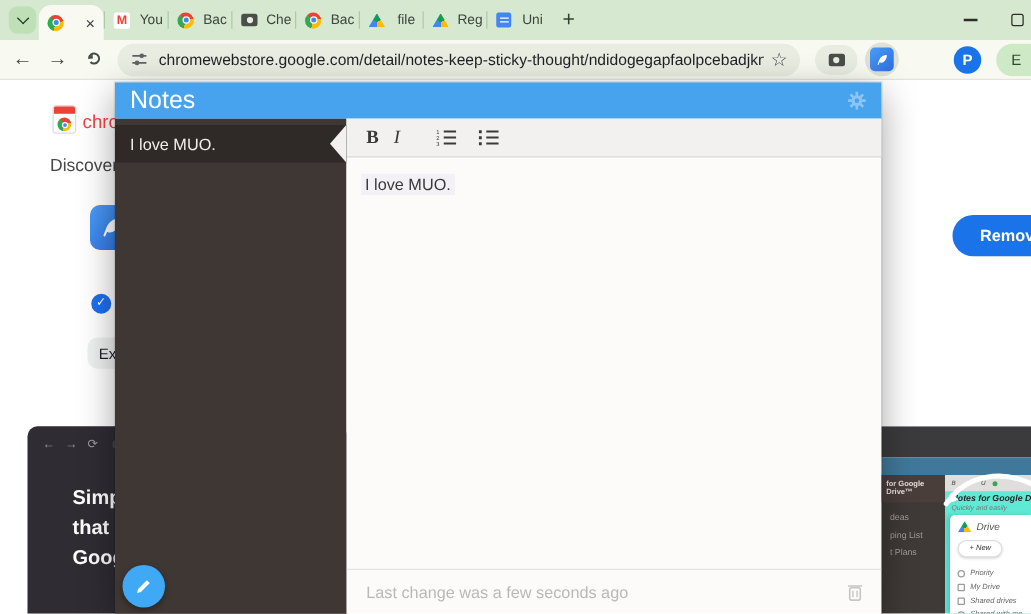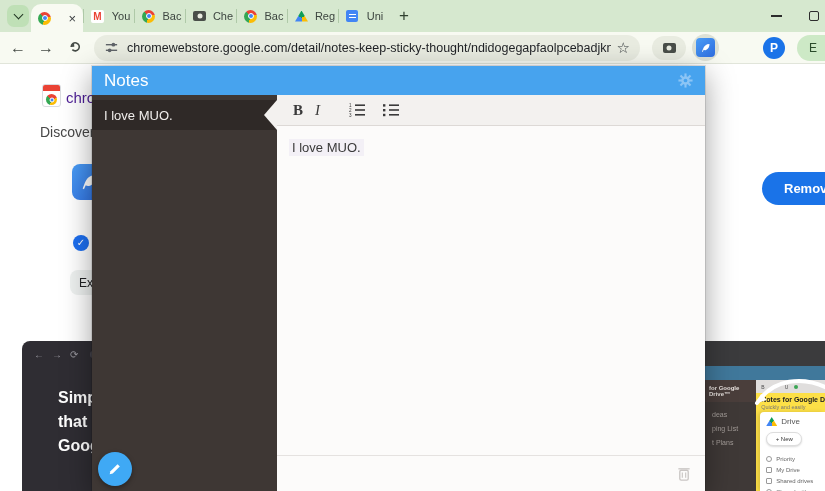--- a/index.html
+++ b/index.html
@@ -64,21 +64,21 @@
     font-weight:bold; display:flex; align-items:center; justify-content:center; margin-left:14px; flex:0 0 auto; }
   .edge-chip { margin-left:12px; height:26px; min-width:40px; border-radius:13px 0 0 13px; background:#cde9c6;
     color:#2a4b2a; font-size:12px; display:flex; align-items:center; padding-left:12px; flex:0 0 auto; }
 
   
   .main { position:relative; height:427px; background:#fff; }
   .ws-logo { position:absolute; left:42px; top:20px; width:19px; height:23px; background:#fff;
     border:1px solid #dadce0; border-radius:3px; overflow:hidden; }
   .ws-logo .flap { height:6px; background:#ea4335; }
   .ws-logo .ball { width:11px; height:11px; margin:3px auto 0; }
-  .ws-brand { position:absolute; left:66px; top:25px; font-size:15px; color:#4c1d95; }
+  .ws-brand { position:absolute; left:66px; top:25px; font-size:15px; color:#ef4444; }
   .ws-discover { position:absolute; left:40px; top:60px; font-size:14px; color:#474747; }
   .ws-appicon { position:absolute; left:72px; top:100px; width:36px; height:36px; border-radius:8px;
     background:linear-gradient(135deg,#4a9df6,#2f6de0); display:flex; align-items:center; justify-content:center; }
   .ws-badge { position:absolute; left:73px; top:171px; width:16px; height:16px; border-radius:50%;
     background:#1d6ff0; color:#fff; font-size:10px; line-height:16px; text-align:center; }
   .ws-chip { position:absolute; left:70px; top:206px; width:46px; height:25px; border-radius:8px;
     background:#eef1f0; font-size:12px; color:#202124; display:flex; align-items:center; padding-left:9px; }
   .remove-btn { position:absolute; left:762px; top:108px; height:33px; border-radius:17px; background:#1a73e8;
     color:#fff; font-size:13px; font-weight:bold; display:flex; align-items:center; padding:0 22px;
     white-space:nowrap; }
@@ -92,21 +92,21 @@
 
   
   .promo-right { position:absolute; left:705px; top:277px; width:120px; height:150px; overflow:hidden; }
   .pr-band1 { height:25px; background:#3b3b3d; }
   .pr-band2 { height:14px; background:#40789b; }
   .pr-body { display:flex; height:111px; }
   .pr-side { width:55px; background:#3f3937; }
   .pr-side-head { height:22px; background:#4a3e3b; color:#e8e2df; font-size:6px; font-weight:bold;
     display:flex; align-items:center; padding-left:4px; }
   .pr-item { color:#a39c98; font-size:7px; line-height:14px; padding-left:7px; white-space:nowrap; }
-  .pr-panel { flex:1; background:#fde047; position:relative; }
+  .pr-panel { flex:1; background:#5eead4; position:relative;font-style:italic; }
   .pr-mini-tb { height:13px; background:#e0dedd; color:#4a4a4a; font-size:5px; letter-spacing:4px;
     display:flex; align-items:center; padding-left:5px; }
   .pr-dot { width:4px; height:4px; border-radius:50%; background:#3aa655; margin-left:2px; }
   .pr-title { font-size:7px; font-weight:bold; color:#222; padding:3px 0 0 5px; white-space:nowrap; }
   .pr-sub { font-size:5.5px; color:#777; padding:1px 0 2px 5px; white-space:nowrap; }
   .pr-card { position:absolute; left:4px; right:0; top:32px; bottom:0; background:#fff;
     box-shadow:-2px 0 4px rgba(0,0,0,.15); border-radius:4px 0 0 0; padding:5px 0 0 6px; }
   .pr-drive-row { display:flex; align-items:center; gap:4px; }
   .pr-drive-name { font-size:8px; color:#555; }
   .pr-new { margin-top:6px; width:36px; height:14px; border:1px solid #ddd; border-radius:7px; background:#fff;
@@ -114,21 +114,21 @@
     justify-content:center; gap:2px; }
   .pr-menu { margin-top:7px; }
   .pr-menu-row { display:flex; align-items:center; gap:4px; height:11px; font-size:6px; color:#666; }
   .pr-mi { width:6px; height:6px; border:1px solid #9a9a9a; border-radius:1px; flex:0 0 auto; }
   .pr-arrow { position:absolute; left:46px; top:30px; pointer-events:none; }
 
   
   .popup { position:absolute; left:92px; top:2px; width:613px; height:425px; display:flex;
     flex-direction:column; box-shadow:0 0 0 1px rgba(0,0,0,.10), 0 8px 28px rgba(0,0,0,.38); z-index:50; }
   .popup-header { height:29px; background:#47a3ee; display:flex; align-items:center; flex:0 0 auto; }
-  .popup-title { color:#fff; font-size:17px; margin-left:12px; }
+  .popup-title { color:#fff; font-size:20px; margin-left:12px; }
   .popup-gear { margin-left:auto; margin-right:11px; display:flex; }
   .popup-body { flex:1; display:flex; min-height:0; }
   .np-sidebar { width:185px; background:#3e3734; position:relative; flex:0 0 auto; }
   .note-item { margin-top:5px; height:30px; background:#2f2927; color:#f1eeec; font-size:13px;
     display:flex; align-items:center; padding-left:12px; position:relative; }
   .note-notch { position:absolute; right:0; top:50%; transform:translateY(-50%); width:0; height:0;
     border-top:15px solid transparent; border-bottom:15px solid transparent; border-right:13px solid #f3f1ef; }
   .np-fab { position:absolute; left:6px; bottom:5px; width:34px; height:34px; border-radius:50%;
     background:#3fa9f5; display:flex; align-items:center; justify-content:center;
     box-shadow:0 2px 5px rgba(0,0,0,.35); }
@@ -181,20 +181,25 @@
   <div class="tab">
       <div class="tab-div"></div>
     <div class="fav chrome-ball">
         <i></i>
       </div>
     <div class="tab-label">Bac</div>
     </div>
   <div class="tab">
       <div class="tab-div"></div>
     <div class="fav drive-tri"></div>
+    <div class="tab-label">file</div>
+    </div>
+  <div class="tab">
+      <div class="tab-div"></div>
+    <div class="fav drive-tri"></div>
     <div class="tab-label">Reg</div>
     </div>
   <div class="tab">
       <div class="tab-div"></div>
     <div class="fav doc-ic">
         <i></i>
       </div>
     <div class="tab-label">Uni</div>
     </div>
 
@@ -397,20 +402,21 @@
                   <rect x="0" y="6" width="2.4" height="2.4"></rect>
                   <rect x="0" y="10.8" width="2.4" height="2.4"></rect>
                 </g>
             </svg>
           </div>
         </div>
         <div class="ed-content">
           <span>I love MUO.</span>
         </div>
         <div class="ed-footer">
+          <span>Last change was a few seconds ago</span>
           <div class="trash">
             <svg width="14" height="15" viewBox="0 0 14 16">
               <rect x="2.5" y="4.5" width="9" height="10.5" rx="1.5" fill="none" stroke="#c9c5c3" stroke-width="1.4"></rect>
               <line x1="1" y1="3" x2="13" y2="3" stroke="#c9c5c3" stroke-width="1.4"></line>
               <line x1="5.2" y1="7" x2="5.2" y2="12.5" stroke="#c9c5c3" stroke-width="1.2"></line>
               <line x1="8.8" y1="7" x2="8.8" y2="12.5" stroke="#c9c5c3" stroke-width="1.2"></line>
             </svg>
           </div>
         </div>
       </div>

